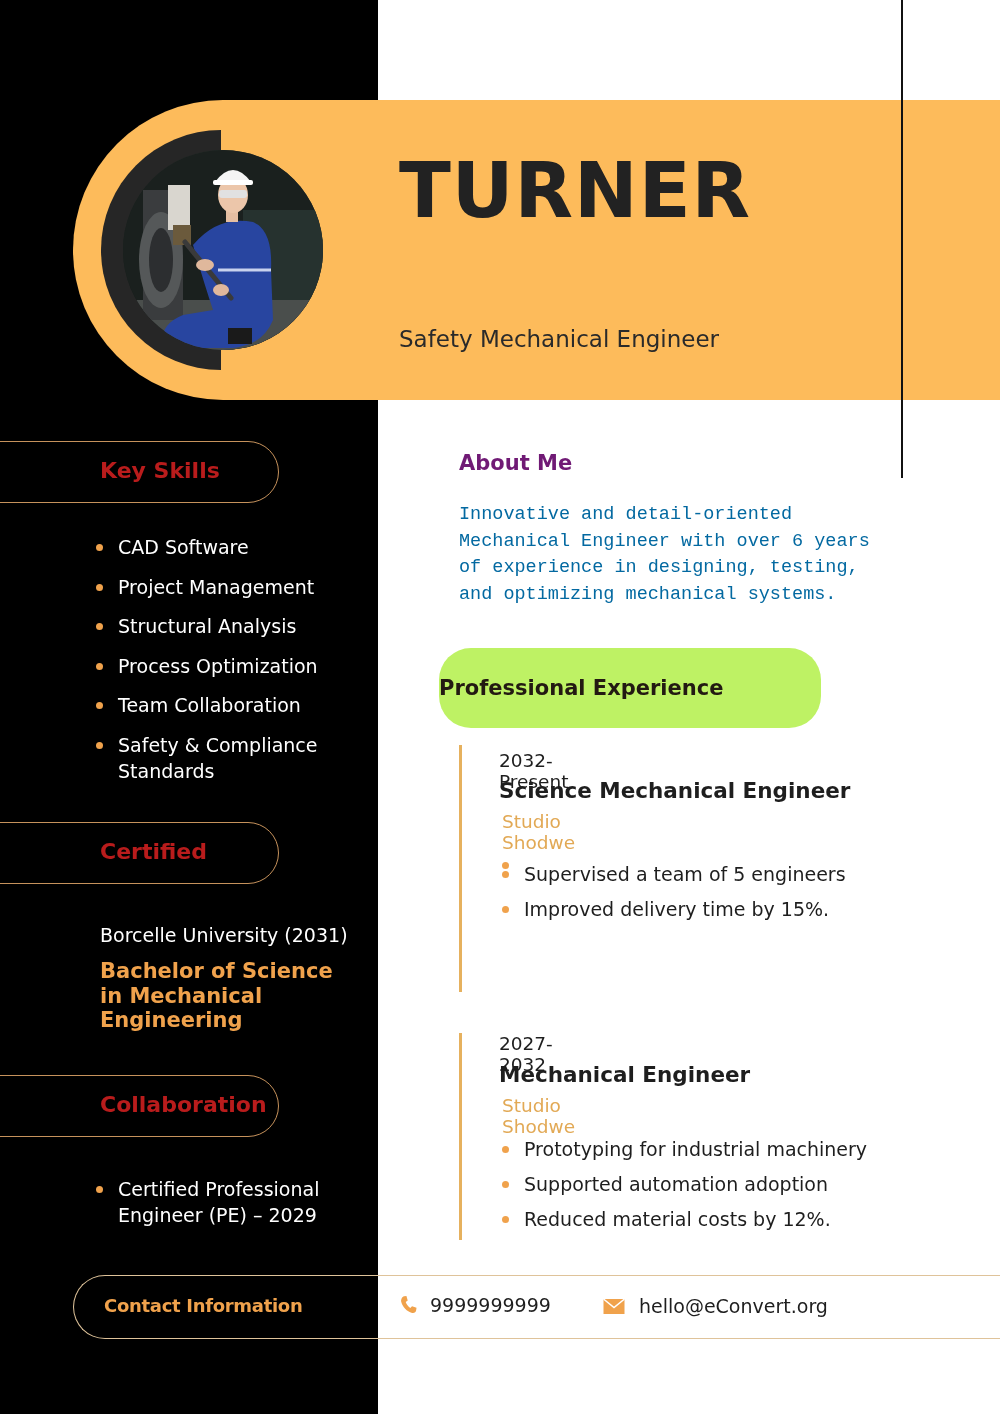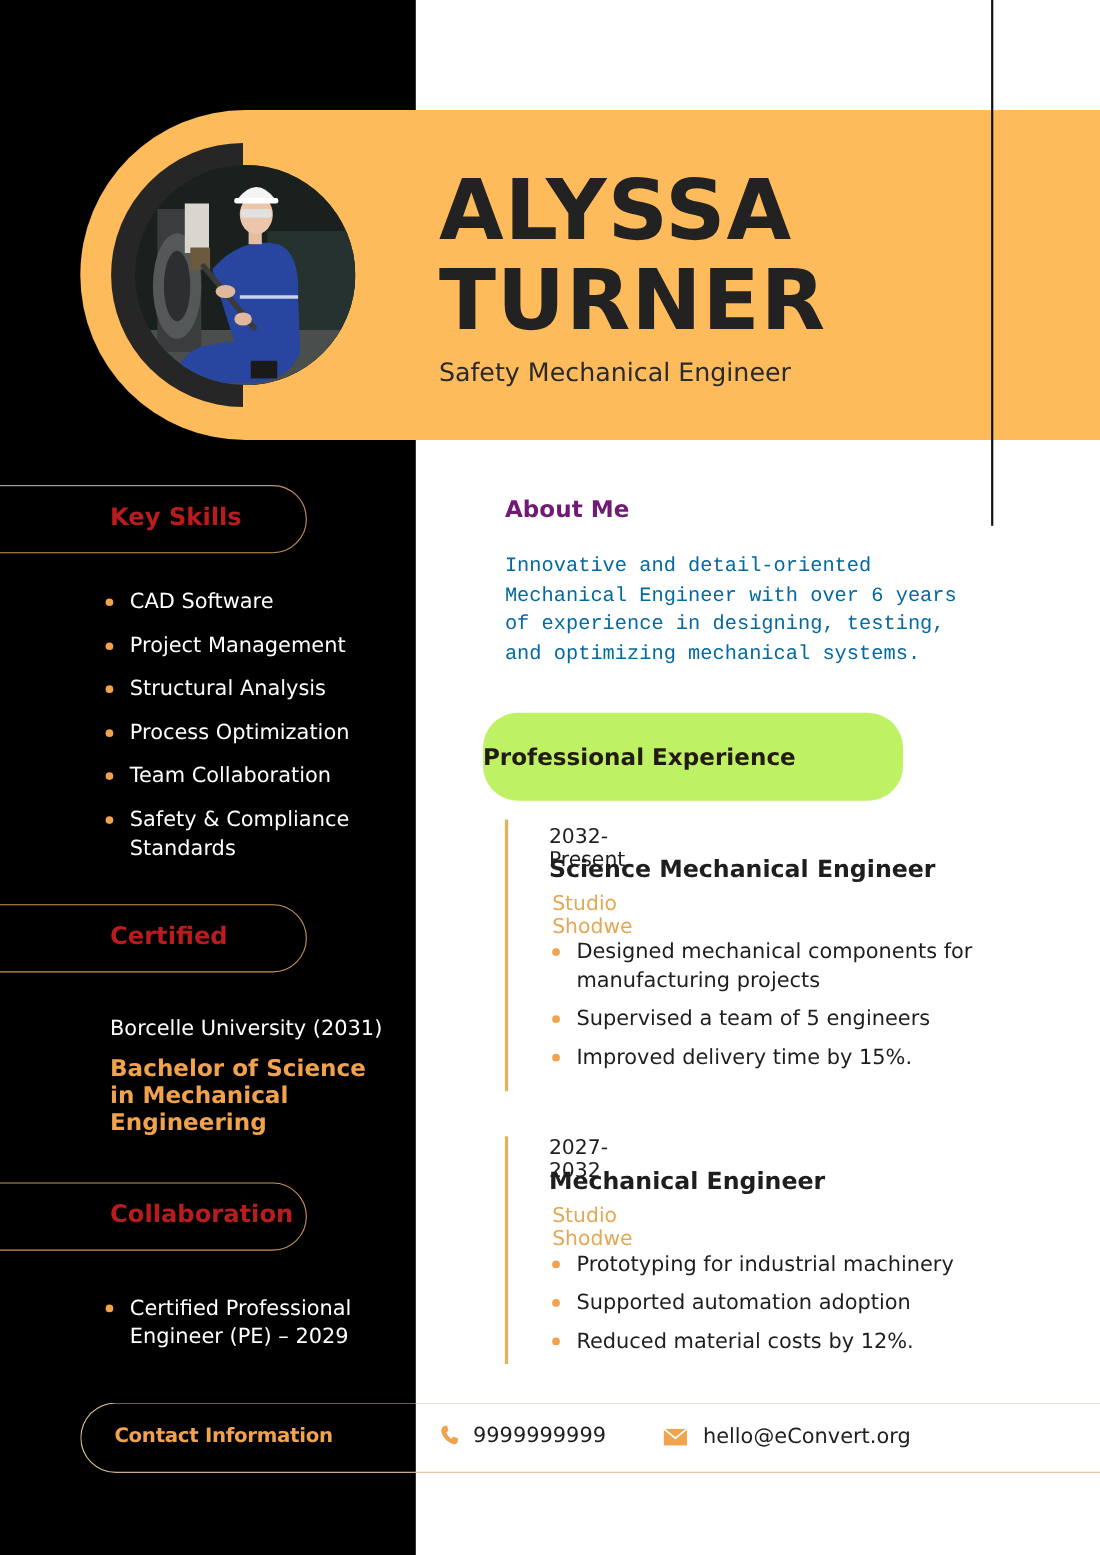--- a/index.html
+++ b/index.html
@@ -87,21 +87,20 @@
     <rect x="96" y="40" width="28" height="8" rx="3" fill="#dfe7ef" opacity="0.8"></rect>
 
     <path d="M92 32 Q110 8 128 32 Z" fill="#f4f4f4"></path>
     <rect x="90" y="30" width="40" height="5" rx="2" fill="#ffffff"></rect>
 
     <rect x="105" y="178" width="24" height="16" fill="#1a1a1a"></rect>
   </svg>
 </div>
 
 <div class="name">
-  <div>ALYSSA</div>
   <div>TURNER</div>
 </div>
 <div class="title">Safety Mechanical Engineer</div>
 
 <div class="pill" style="top:441px;"></div>
 <div class="pill-label" style="top:458px;">Key Skills</div>
 <ul class="side-list" style="top:534px; width:260px;">
   <li><span class="dot"></span><span>CAD Software</span></li>
   <li><span class="dot"></span><span>Project Management</span></li>
   <li><span class="dot"></span><span>Structural Analysis</span></li>
@@ -127,21 +126,21 @@
 <div class="exp-pill">
   <span>Professional Experience</span>
 </div>
 
 <div class="job" style="top:745px;">
   <div class="bar" style="height:247px;"></div>
   <div class="period" style="top:5px;">2032-Present</div>
   <div class="role" style="top:33px;">Science Mechanical Engineer</div>
   <div class="company" style="top:66px;">Studio Shodwe</div>
   <ul style="top:107px;">
-    <li><span class="dot"></span><span>Designed mechanical components for manufacturing projects</span></li>
+    <li><span class="dot"></span></li>
     <li><span class="dot"></span><span>Supervised a team of 5 engineers</span></li>
     <li><span class="dot"></span><span>Improved delivery time by 15%.</span></li>
   </ul>
 </div>
 
 <div class="job" style="top:1033px;">
   <div class="bar" style="height:207px;"></div>
   <div class="period" style="top:0px;">2027-2032</div>
   <div class="role" style="top:29px;">Mechanical Engineer</div>
   <div class="company" style="top:62px;">Studio Shodwe</div>

